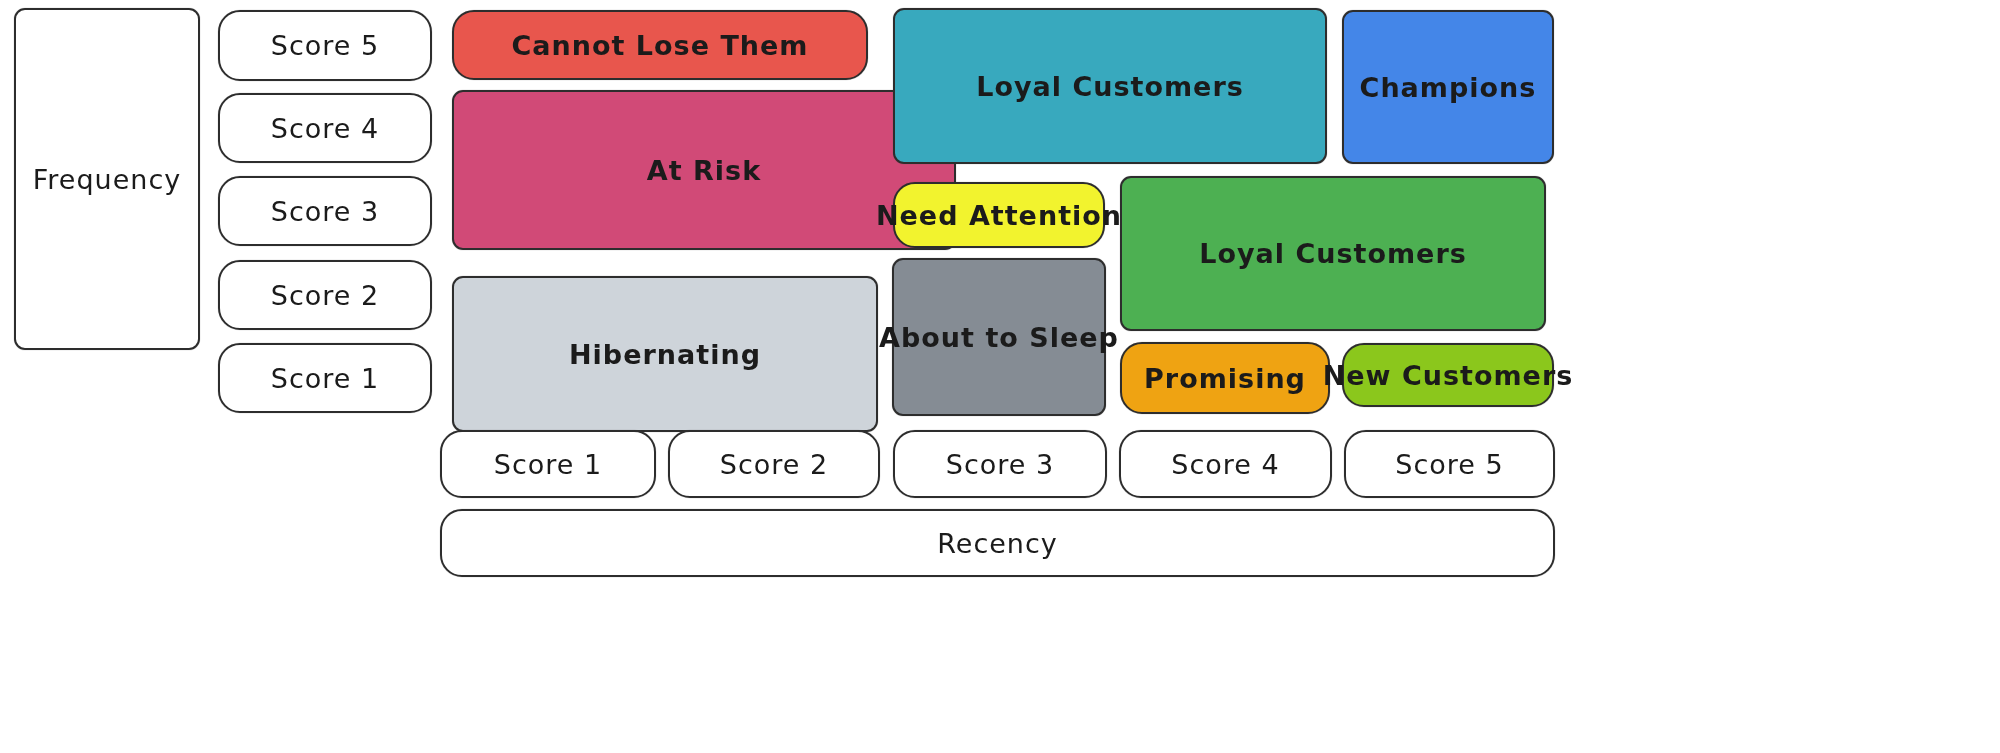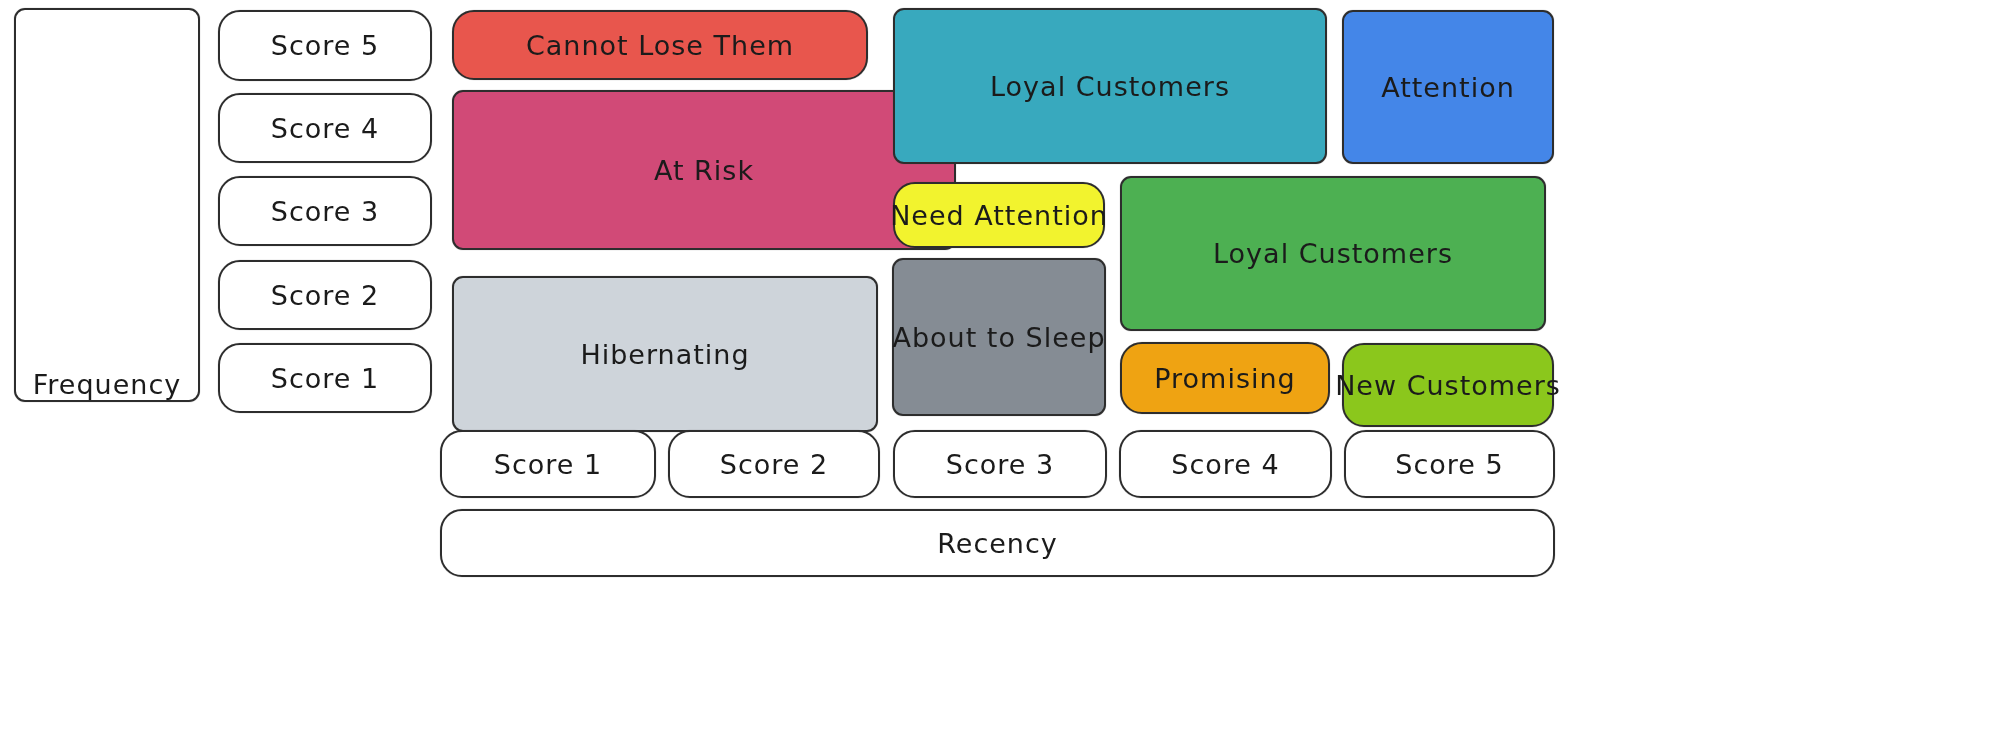--- a/index.html
+++ b/index.html
@@ -27,30 +27,30 @@
   }
   .box.big { border-radius: 11px; }
   .lbl {
     color: #1b1b1b;
     font-size: 27px;
     letter-spacing: 1px;
     text-align: center;
     white-space: nowrap;
     pointer-events: none;
   }
-  .seg .lbl { font-weight: 400; }
+  .seg .lbl { font-weight: 700; }
   
   .box { box-shadow: 0 0 0 0.5px #55555522; }
 </style>
 </head>
 <body>
 
 <div class="canvas">
 
-  <div class="box big" style="left:14px; top:8px; width:186px; height:394px;align-items:flex-end;">
+  <div class="box big" style="left:14px; top:8px; width:186px; height:342px;">
     <span class="lbl">Frequency</span>
   </div>
 
   <div class="box" style="left:218px; top:10px; width:214px; height:71px;">
     <span class="lbl">Score 5</span>
   </div>
   <div class="box" style="left:218px; top:93px; width:214px; height:70px;">
     <span class="lbl">Score 4</span>
   </div>
   <div class="box" style="left:218px; top:176px; width:214px; height:70px;">
@@ -73,40 +73,40 @@
 
   <div class="box seg big" style="left: 452px; top: 276px; width: 426px; height: 156px; background-color: rgb(206, 212, 218);">
     <span class="lbl">Hibernating</span>
   </div>
 
   <div class="box seg big" style="left: 893px; top: 8px; width: 434px; height: 156px; background-color: rgb(56, 169, 190);">
     <span class="lbl">Loyal Customers</span>
   </div>
 
   <div class="box seg big" style="left: 1342px; top: 10px; width: 212px; height: 154px; background-color: rgb(68, 134, 232);">
-    <span class="lbl">Attention</span>
+    <span class="lbl">Champions</span>
   </div>
 
   <div class="box seg" style="left: 893px; top: 182px; width: 212px; height: 66px; background-color: rgb(242, 243, 46);">
     <span class="lbl">Need Attention</span>
   </div>
 
   <div class="box seg big" style="left: 1120px; top: 176px; width: 426px; height: 155px; background-color: rgb(77, 176, 82);">
     <span class="lbl">Loyal Customers</span>
   </div>
 
   <div class="box seg big" style="left: 892px; top: 258px; width: 214px; height: 158px; background-color: rgb(133, 140, 148);">
     <span class="lbl">About to Sleep</span>
   </div>
 
   <div class="box seg" style="left: 1120px; top: 342px; width: 210px; height: 72px; background-color: rgb(239, 163, 18);">
     <span class="lbl">Promising</span>
   </div>
 
-  <div class="box seg" style="left: 1342px; top: 343px; width: 212px; height: 84px; background-color: rgb(139, 199, 28);">
+  <div class="box seg" style="left: 1342px; top: 343px; width: 212px; height: 64px; background-color: rgb(139, 199, 28);">
     <span class="lbl">New Customers</span>
   </div>
 
   <div class="box" style="left:440px; top:430px; width:216px; height:68px;">
     <span class="lbl">Score 1</span>
   </div>
   <div class="box" style="left:668px; top:430px; width:212px; height:68px;">
     <span class="lbl">Score 2</span>
   </div>
   <div class="box" style="left:893px; top:430px; width:214px; height:68px;">

